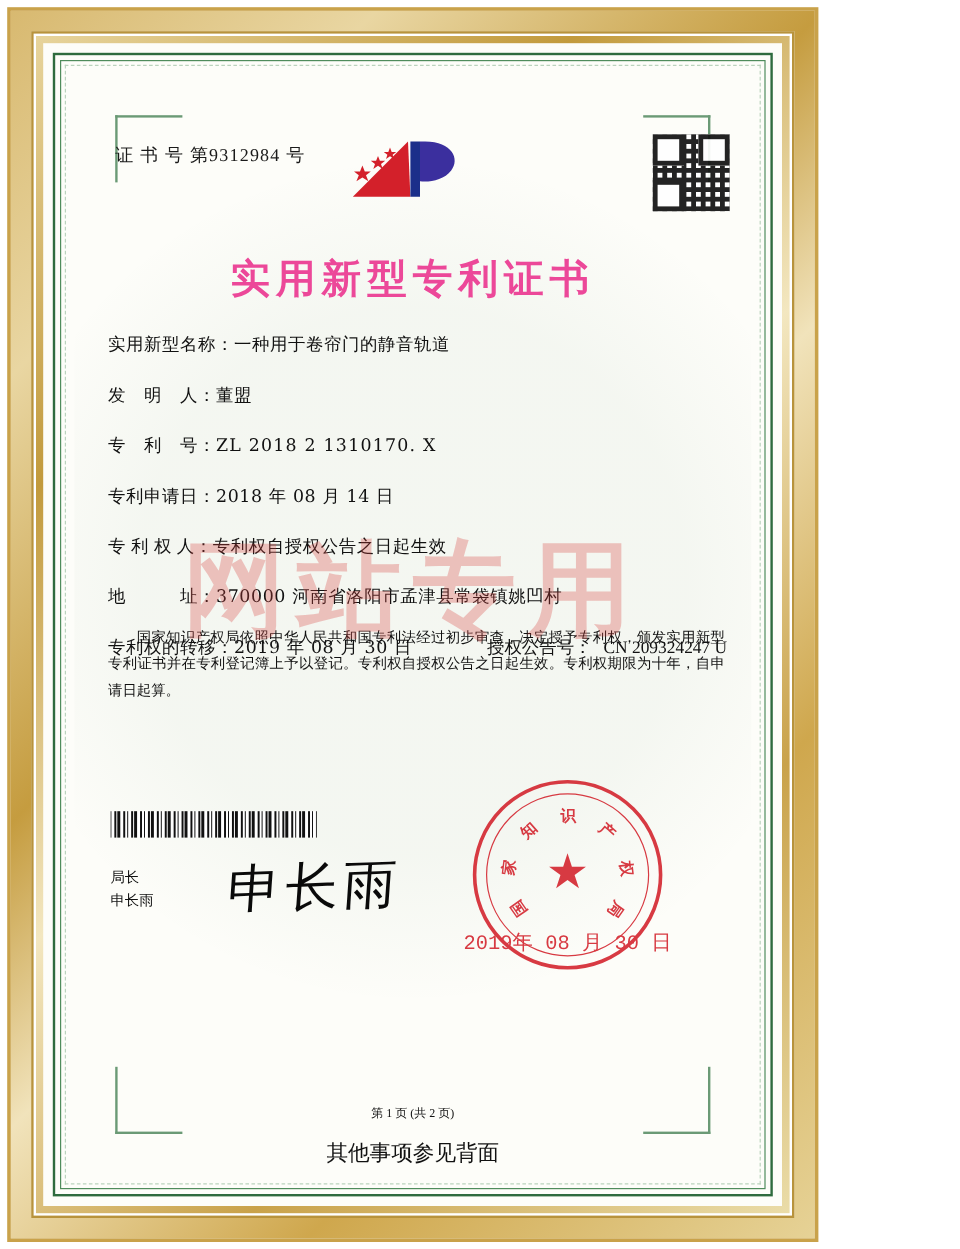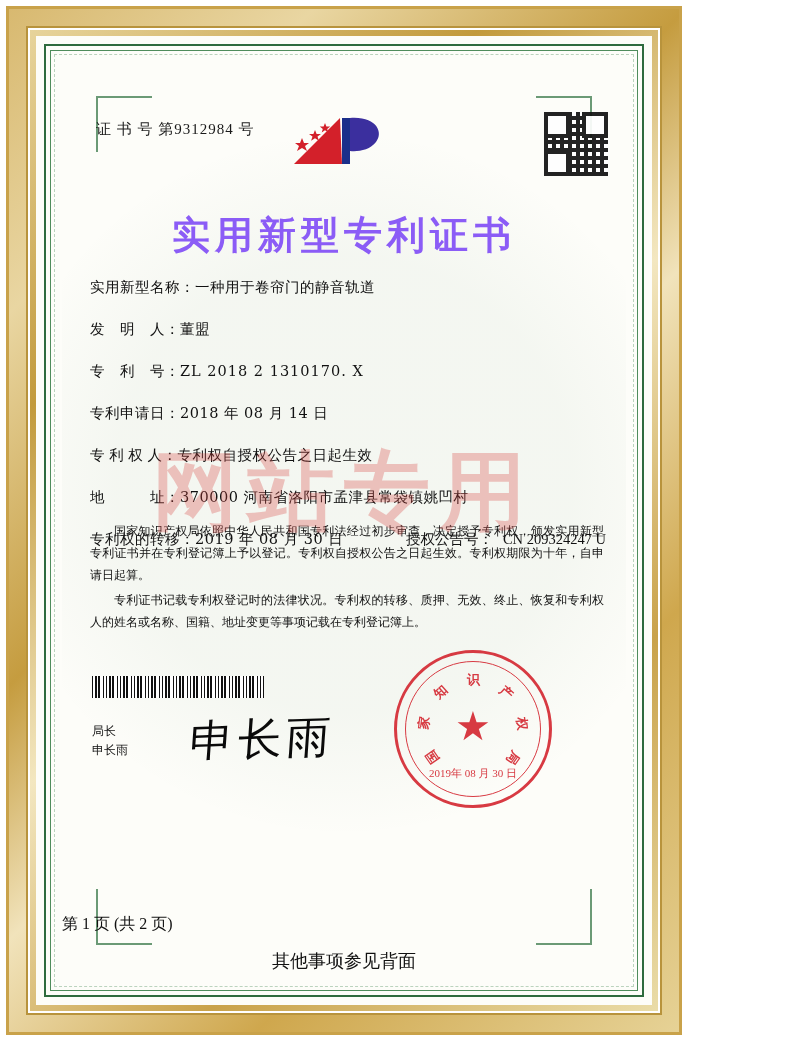--- a/index.html
+++ b/index.html
@@ -131,24 +131,24 @@
     align-items: flex-end;
   }
   .emblem svg { display: block; }
 
   
   .doc-title {
     position: absolute;
     left: 0; right: 0;
     top: 148px;
     text-align: center;
-    font-size: 38px;
+    font-size: 33px;
     font-weight: bold;
     letter-spacing: 5px;
-    color: #8b5cf6;
+    color: #ec4899;
     font-family: "DejaVu Serif", "Liberation Serif", serif;
   }
 
   
   .fields {
     position: absolute;
     left: 28px;
     right: 20px;
     top: 216px;
   }
@@ -263,35 +263,35 @@
     left: 50%;
     top: 50%;
     font-size: 13px;
     font-weight: bold;
     transform-origin: 0 0;
     white-space: nowrap;
   }
   .seal-date {
     position: absolute;
     left: 50%;
-    bottom: 24px;
+    bottom: 8px;
     transform: translateX(-50%);
-    font-size: 11px;
+    font-size: 17px;
     color: #d3202a;
     white-space: nowrap;
-    font-family: Liberation Serif, serif;
+    font-family: Liberation Mono, monospace;
   }
 
   
   .page-no {
     position: absolute;
     left: 0; right: 0;
     bottom: 44px;
-    text-align: left;
-    font-size: 16px;
+    text-align: center;
+    font-size: 10px;
     color: #111;
   }
   .footer-note {
     position: absolute;
     left: 0; right: 0;
     bottom: 6px;
     text-align: center;
     font-size: 18px;
     color: #111;
   }
@@ -391,21 +391,20 @@
       <div class="field-row row-grant">
         <span class="field-label">专利权的转移：</span>
         <span class="field-value">2019 年 08 月 30 日</span>
         <span class="sub-label">授权公告号：</span>
         <span class="sub-value">CN 209324247 U</span>
       </div>
     </div>
 
     <div class="paras">
       <p>国家知识产权局依照中华人民共和国专利法经过初步审查，决定授予专利权，颁发实用新型专利证书并在专利登记簿上予以登记。专利权自授权公告之日起生效。专利权期限为十年，自申请日起算。</p>
-      <p>专利证书记载专利权登记时的法律状况。专利权的转移、质押、无效、终止、恢复和专利权人的姓名或名称、国籍、地址变更等事项记载在专利登记簿上。</p>
     </div>
 
     <div class="watermark">网站专用</div>
 
     <div class="barcode"></div>
 
     <div class="sig-block">
       <div>局长</div>
       <div>申长雨</div>
     </div>

